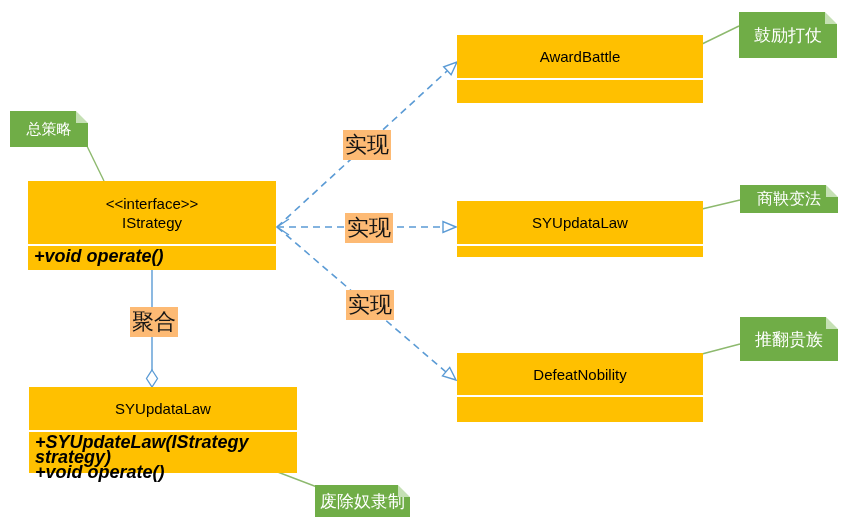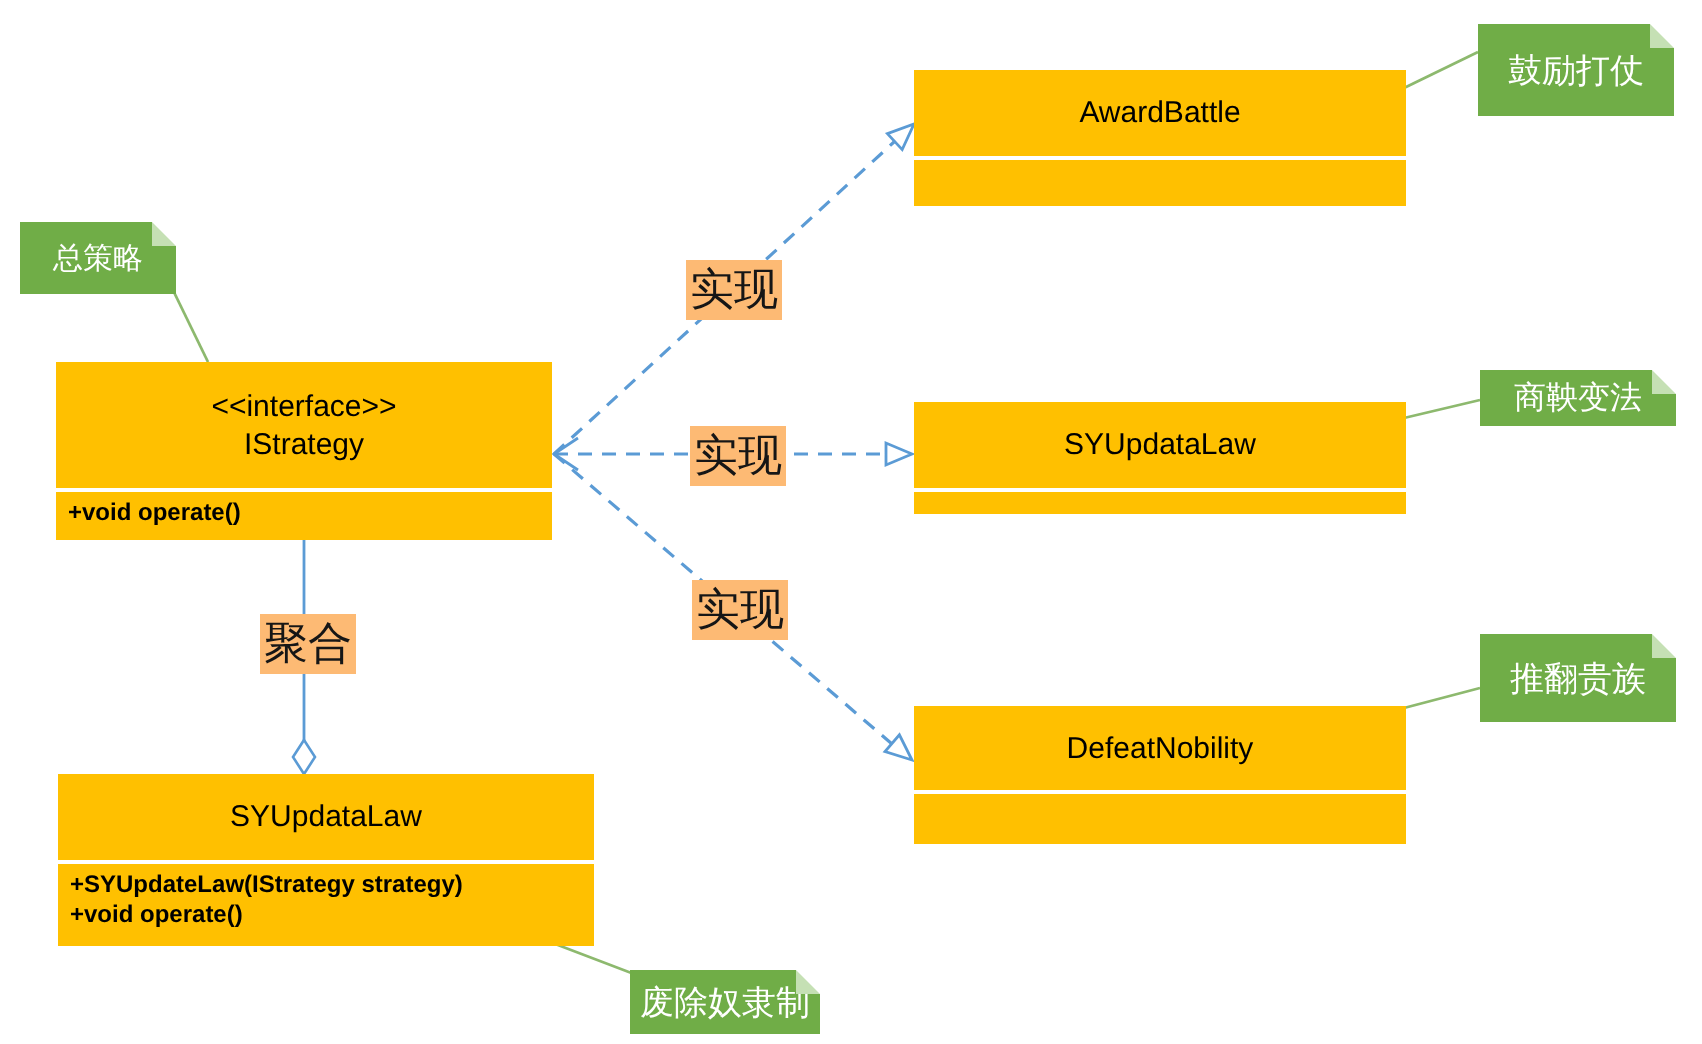--- a/index.html
+++ b/index.html
@@ -20,23 +20,24 @@
   }
   .uml-title{
     display:flex;flex-direction:column;
     align-items:center;justify-content:center;
     font-size:15px;line-height:19px;
     color:#000;
     font-family:"Liberation Sans",sans-serif;
   }
   .uml-sep{height:2px;background:#ffffff;}
   .uml-methods{
-    font-size:12px;font-weight:bold;line-height:15px;
+    font-size:18px;font-weight:bold;line-height:15px;
     padding:3px 0 0 6px;
     font-family:"Liberation Sans",sans-serif;
+    font-style:italic;
   }
   .uml-empty{background:#FFC000;}
 
   
   .note{
     position:absolute;
     background:#70AD47;
     color:#ffffff;
     display:flex;align-items:center;justify-content:center;
     font-family:"Liberation Serif",serif;

